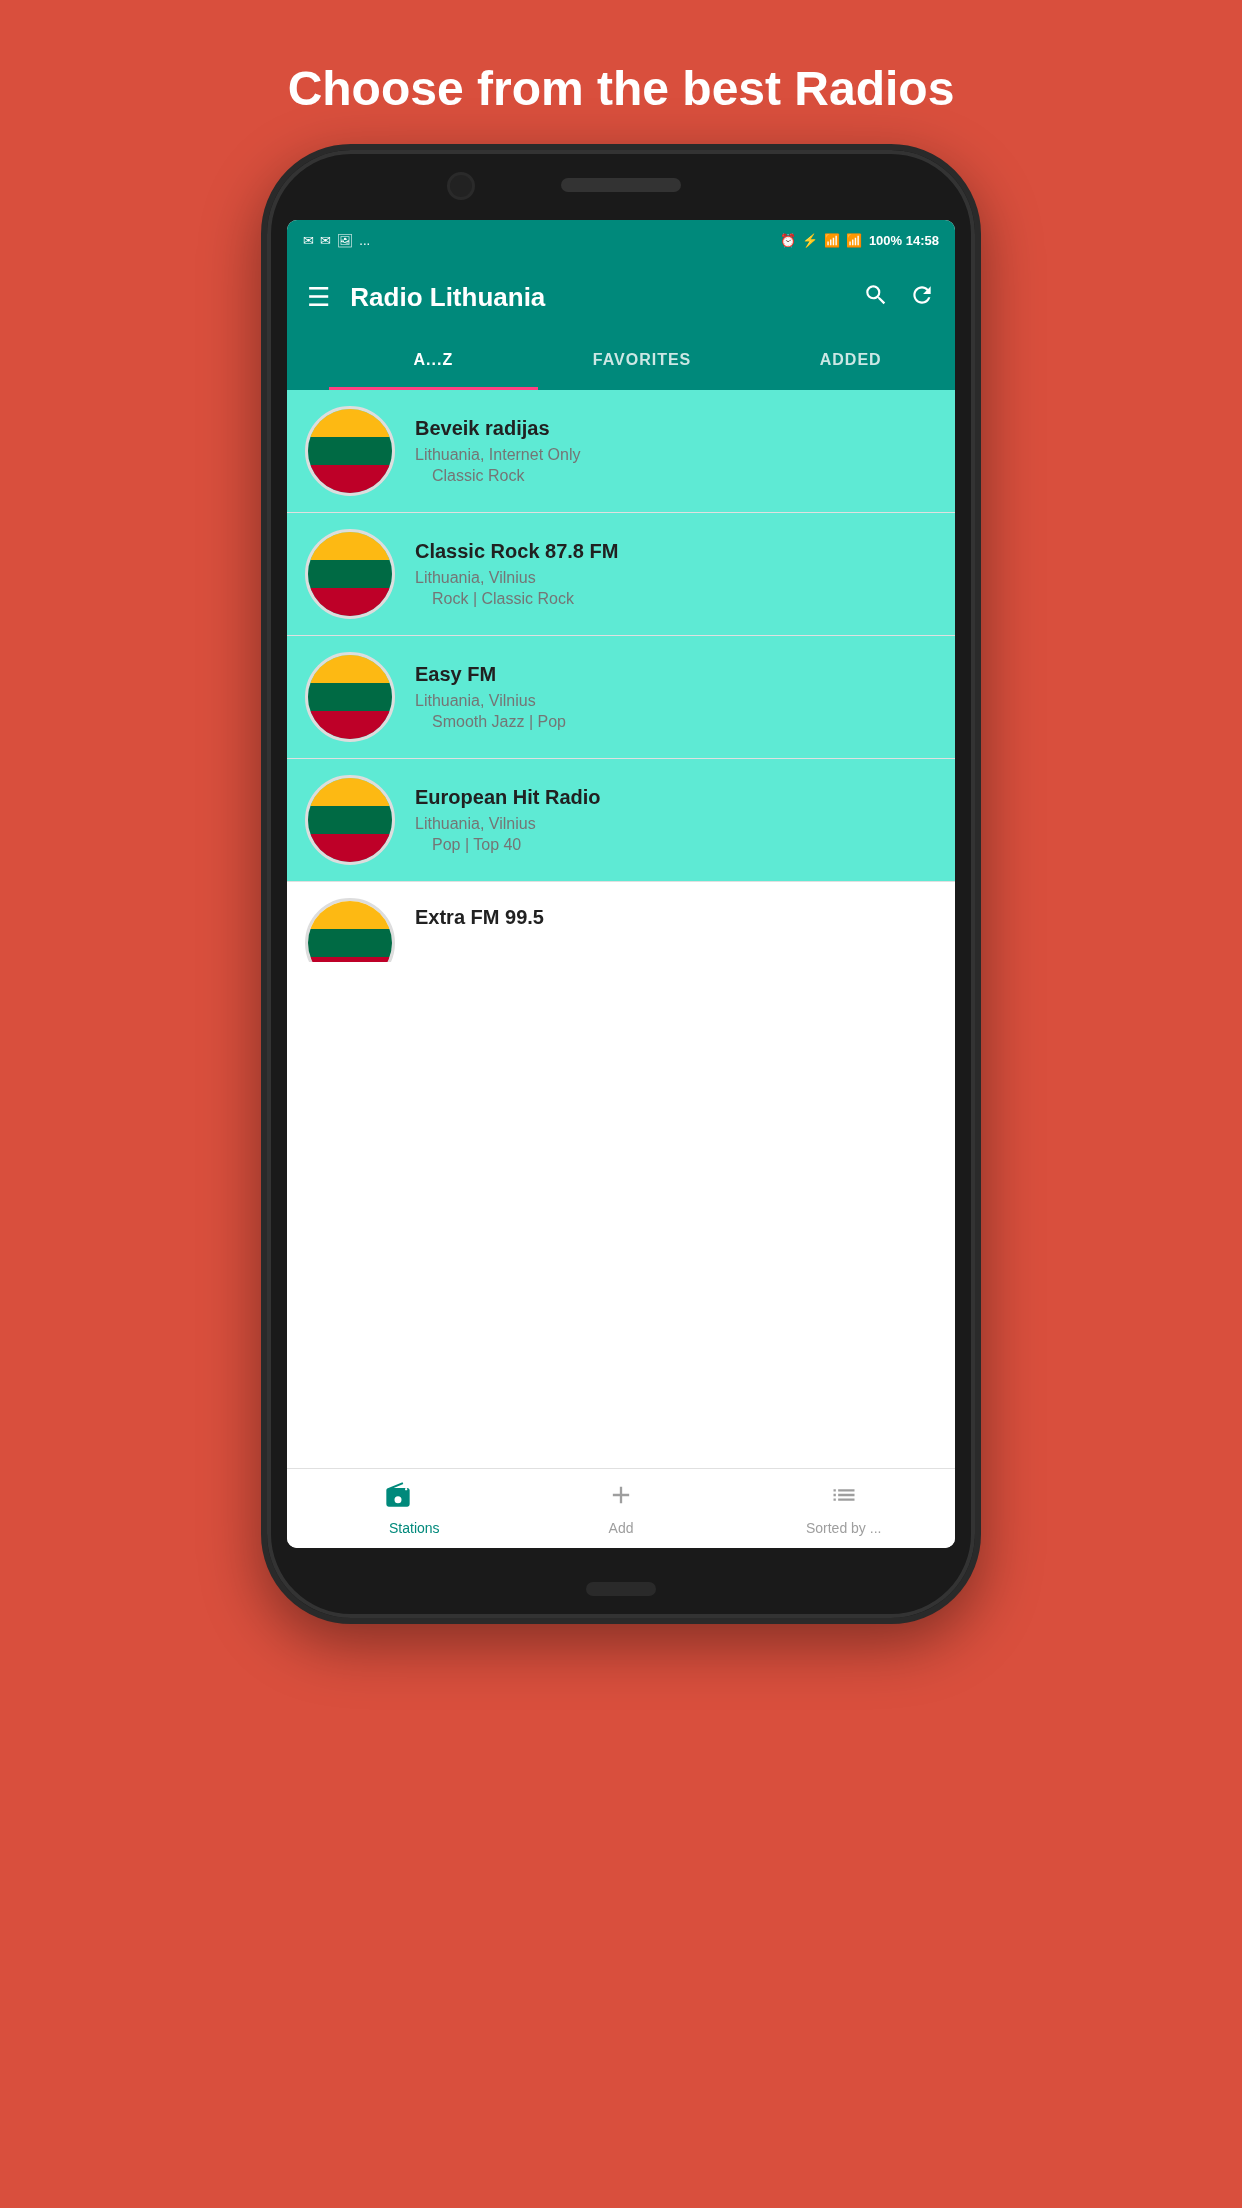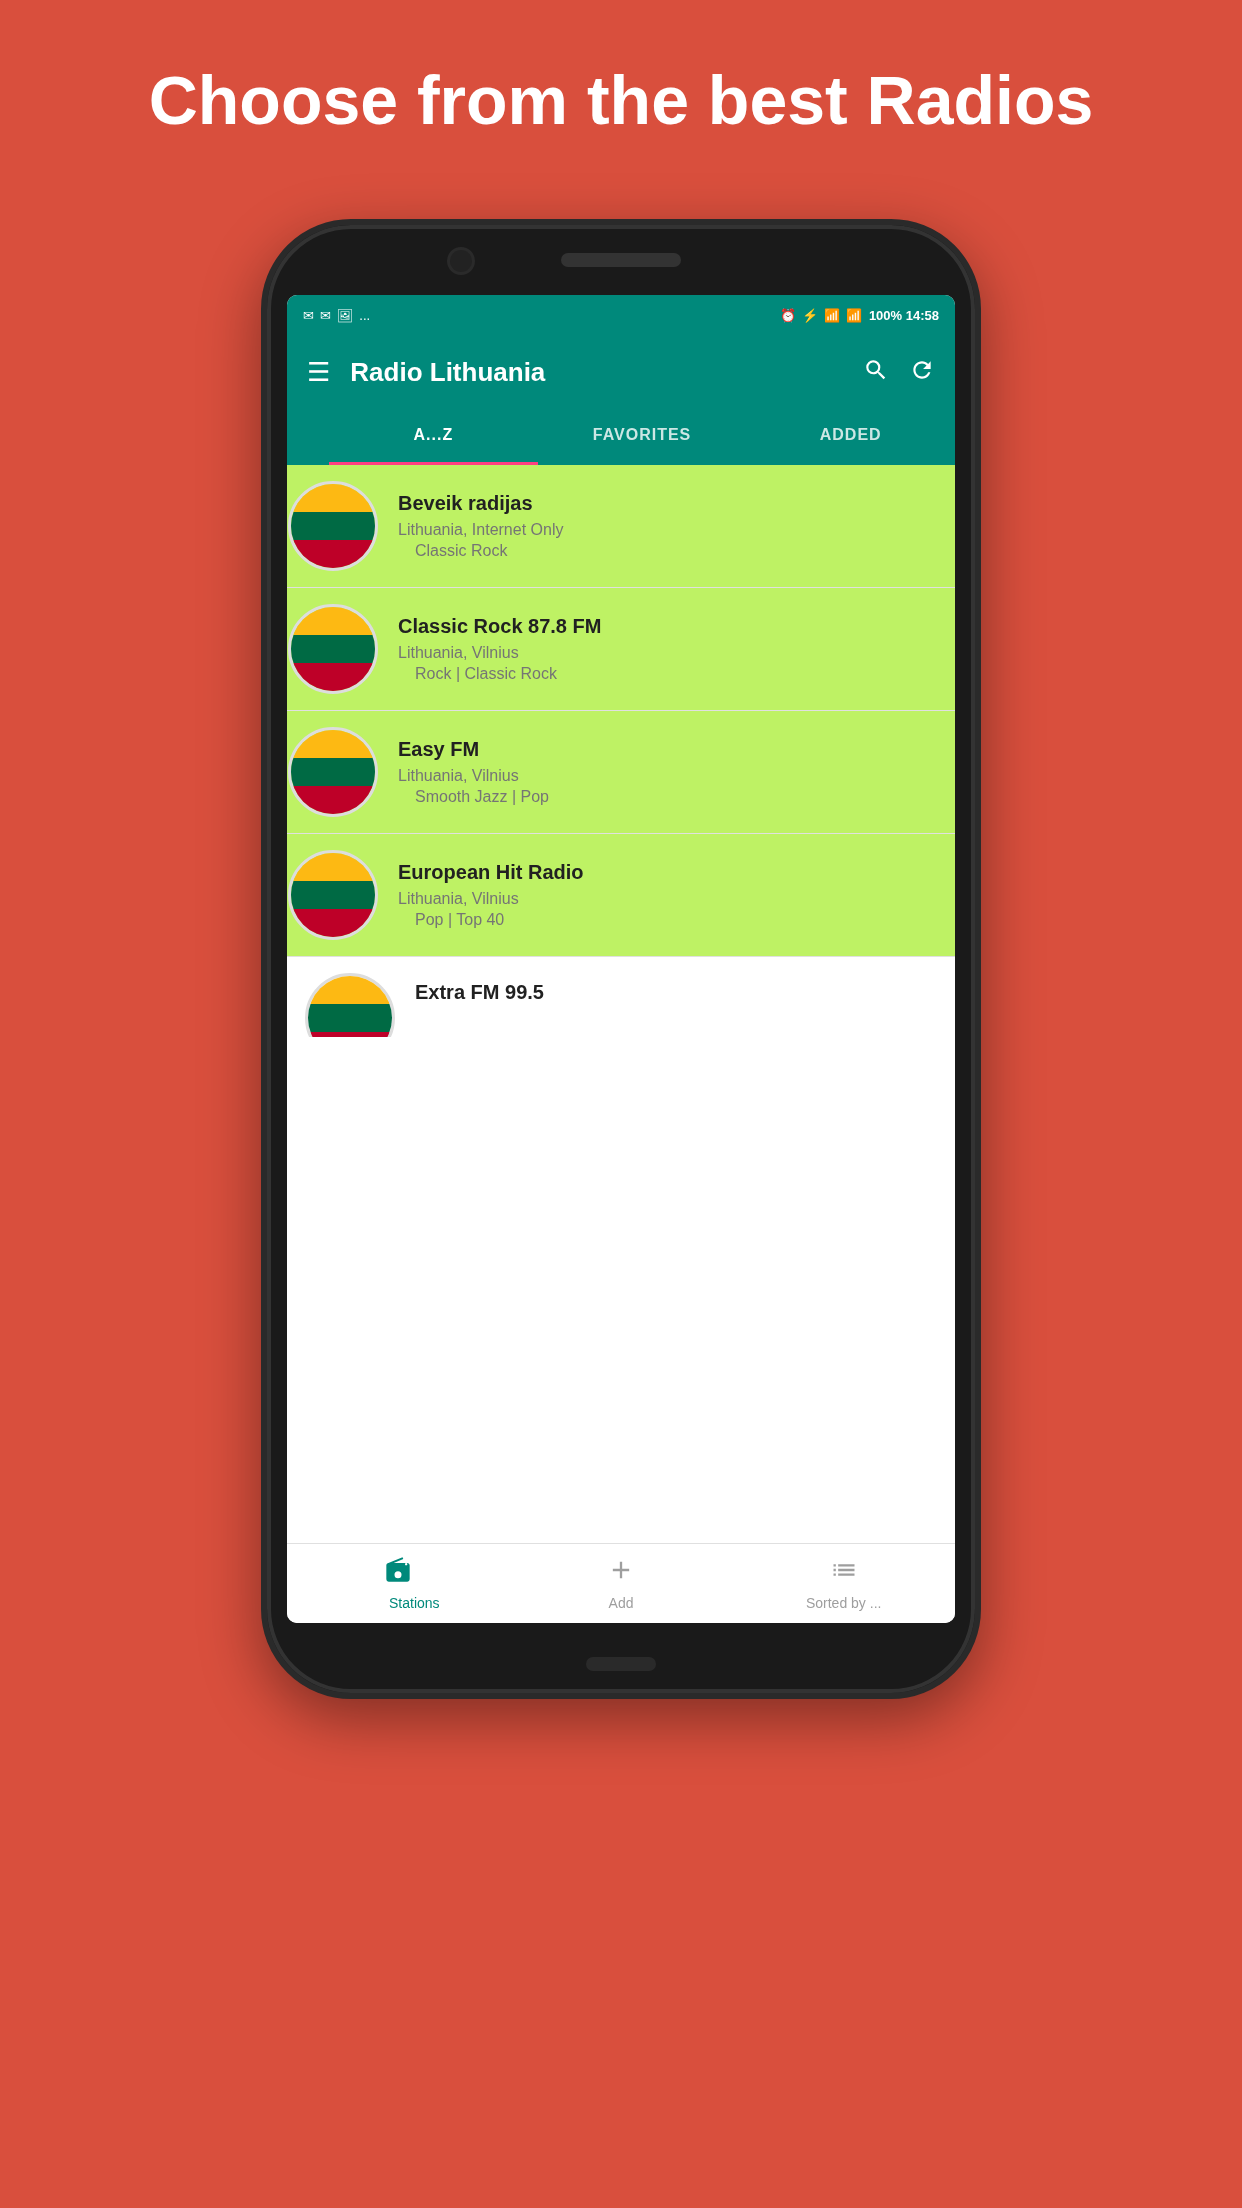--- a/index.html
+++ b/index.html
@@ -10,24 +10,24 @@
       background-color: #D94F3D;
       display: flex;
       flex-direction: column;
       align-items: center;
       font-family: 'Arial', sans-serif;
       overflow: hidden;
     }
 
     .page-title {
       color: white;
-      font-size: 68px;
+      font-size: 48px;
       font-weight: bold;
       text-align: center;
-      padding: 60px 80px 77px 80px;
+      padding: 60px 80px 26px 80px;
       line-height: 1.2;
     }
 
     .phone-container {
       position: relative;
       width: 720px;
       height: 1480px;
       background: #1a1a1a;
       border-radius: 90px;
       border: 6px solid #2a2a2a;
@@ -210,24 +210,24 @@
     
     .station-list {
       flex: 1;
       overflow: hidden;
       background: white;
     }
 
     .station-item {
       display: flex;
       align-items: center;
-      padding: 16px 1px;
+      padding: 16px 18px;
       border-bottom: 1px solid #e0e0e0;
       cursor: pointer;
-      background: #bef264;
+      background: #5eead4;
     }
 
     .station-logo {
       width: 90px;
       height: 90px;
       border-radius: 50%;
       flex-shrink: 0;
       margin-right: 20px;
       position: relative;
       overflow: hidden;

